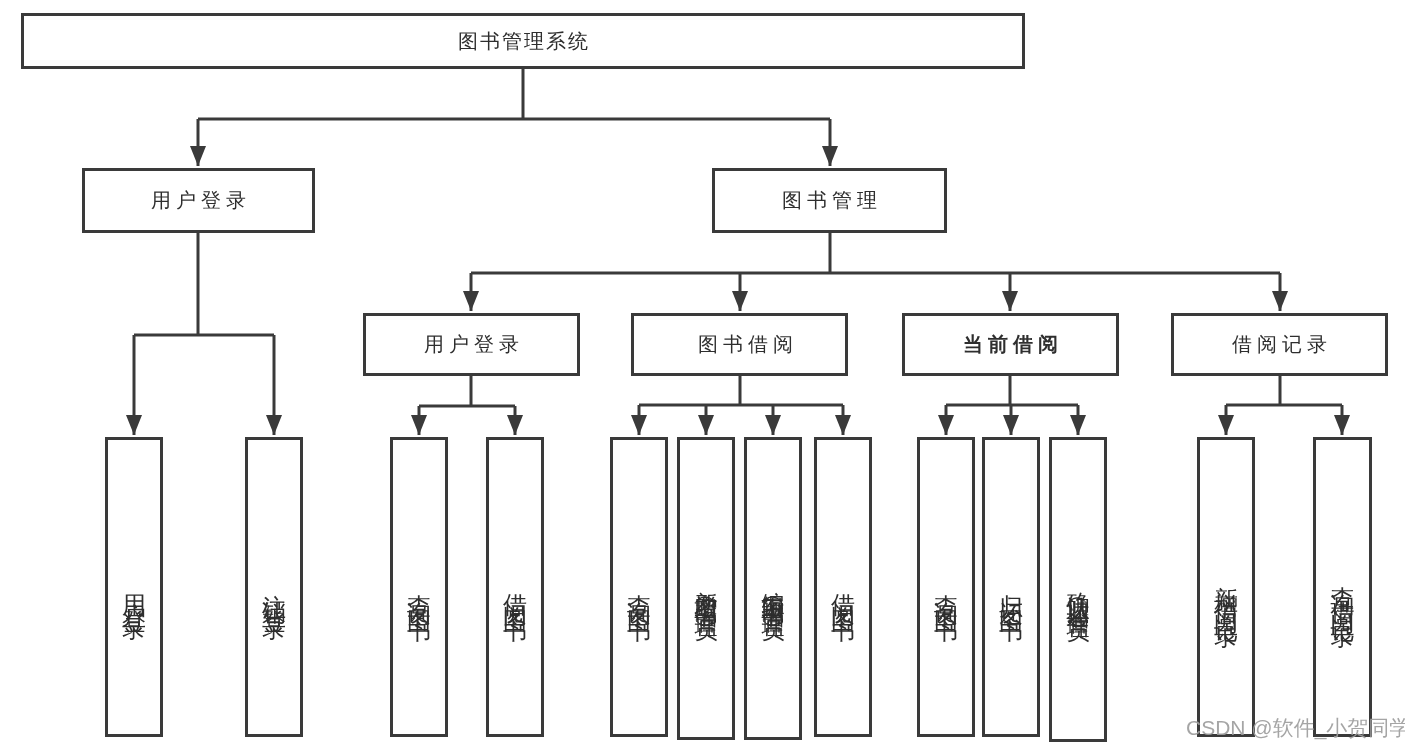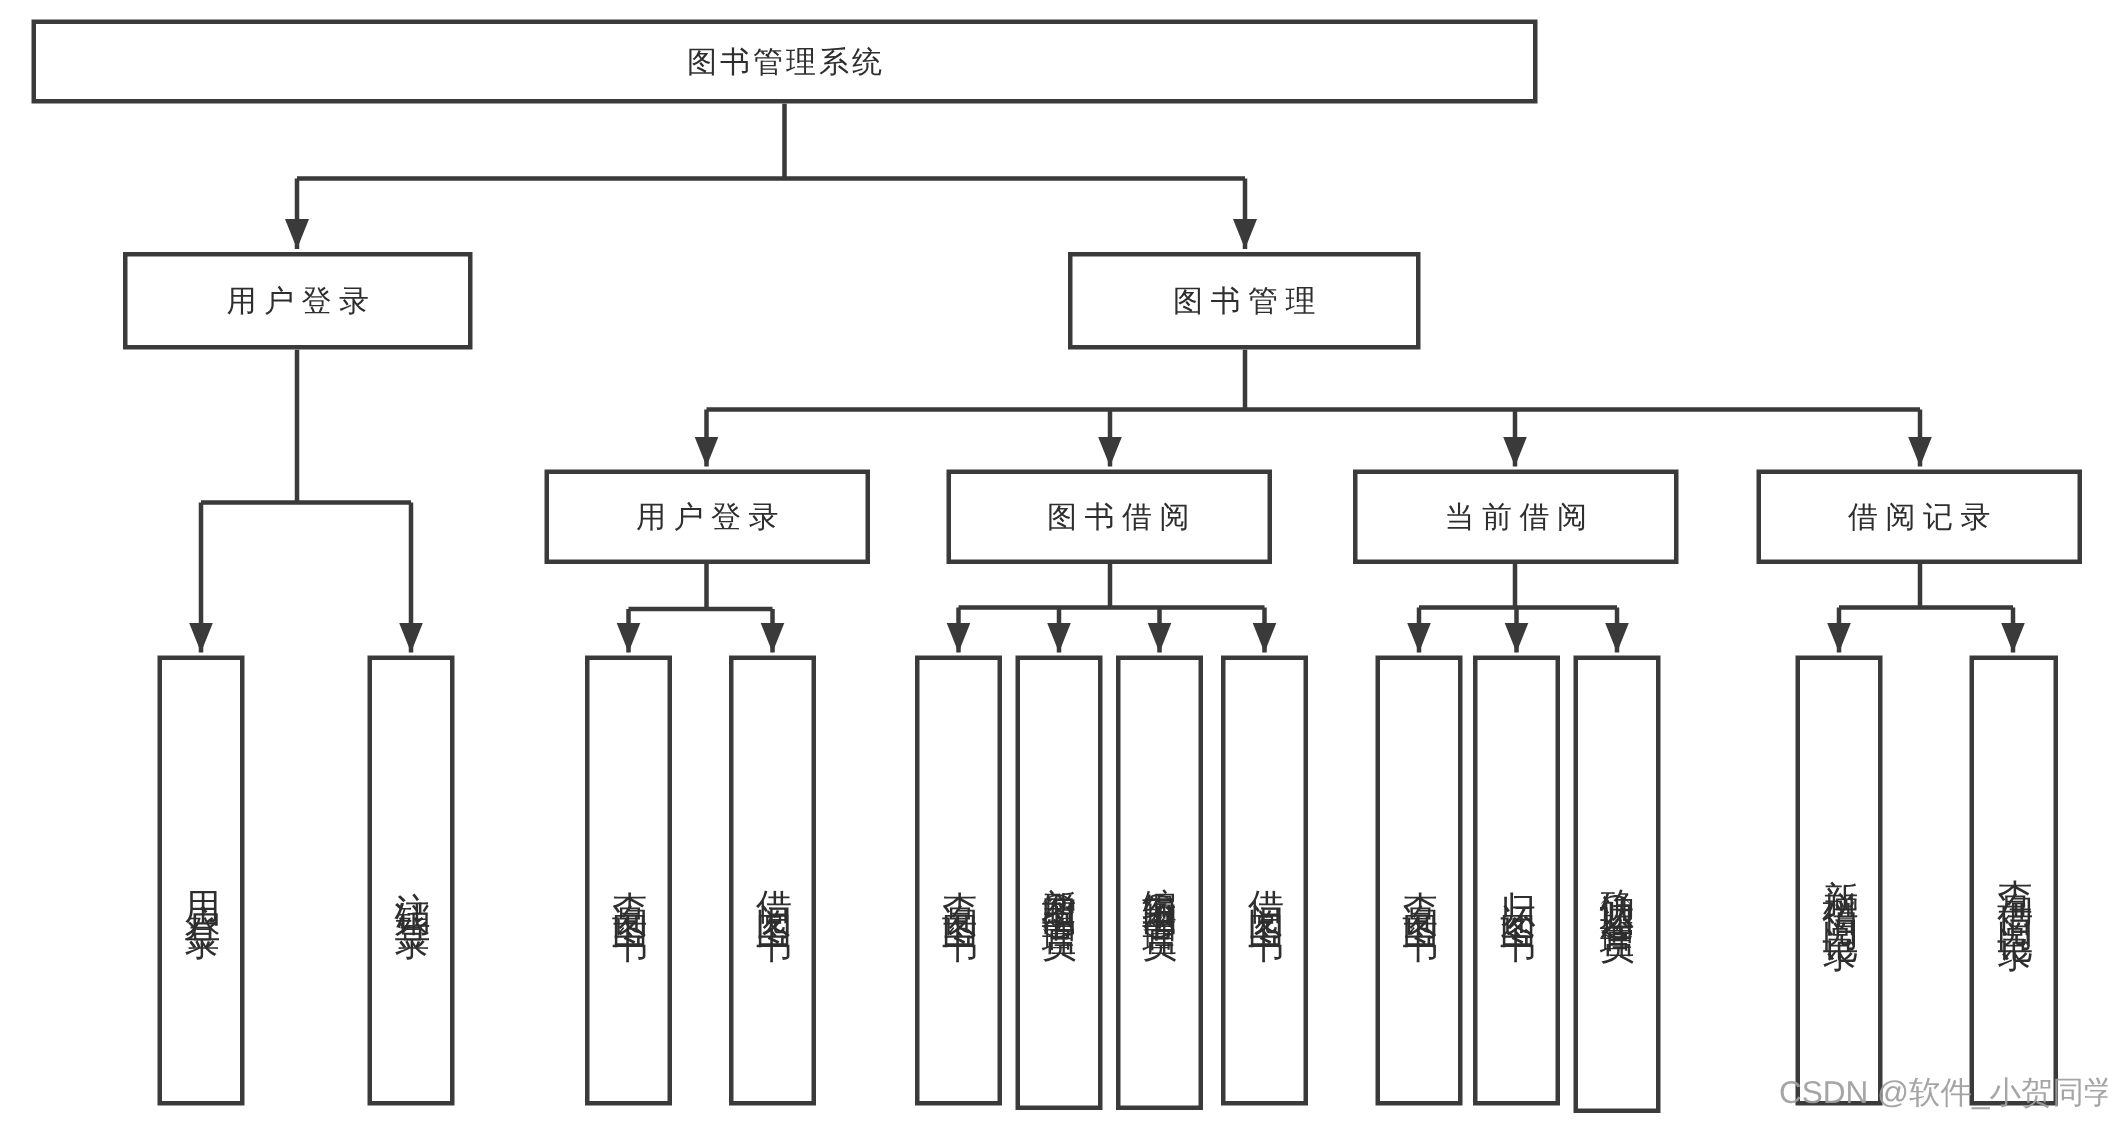--- a/index.html
+++ b/index.html
@@ -103,21 +103,21 @@
   <div class="box hbox" style="left:712px; top:168px; width:235px; height:65px;text-align:center;">
     <span>图书管理</span>
   </div>
 
   <div class="box hbox" style="left:363px; top:313px; width:217px; height:63px;">
     <span>用户登录</span>
   </div>
   <div class="box hbox" style="left:631px; top:313px; width:217px; height:63px;padding-left:12px;">
     <span>图书借阅</span>
   </div>
-  <div class="box hbox" style="left:902px; top:313px; width:217px; height:63px;">
+  <div class="box hbox" style="left:902px; top:313px; width:217px; height:63px;font-weight:bold;">
     <span>当前借阅</span>
   </div>
   <div class="box hbox" style="left:1171px; top:313px; width:217px; height:63px;">
     <span>借阅记录</span>
   </div>
 
   <div class="box vbox" style="left:105px; top:437px; width:58px; height:300px;">
     <span>用户登录</span>
   </div>
   <div class="box vbox" style="left:245px; top:437px; width:58px; height:300px;">

